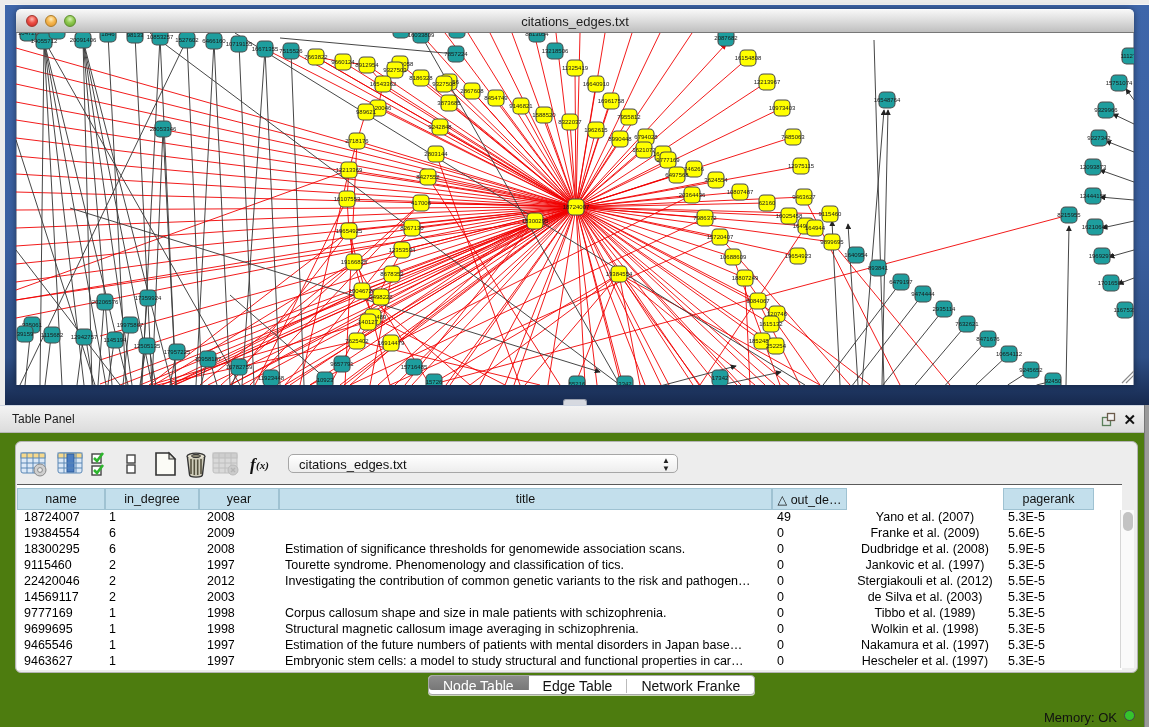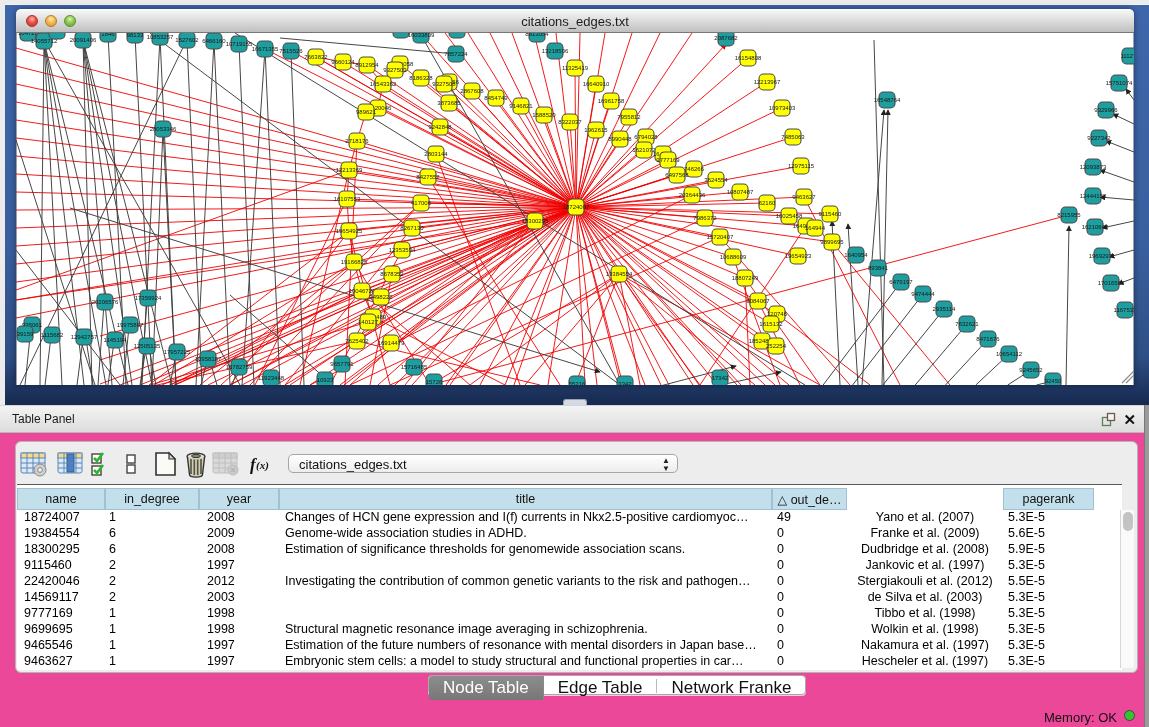--- a/index.html
+++ b/index.html
@@ -9,21 +9,21 @@
 #blue{position:absolute;left:5px;top:4px;width:1144px;height:401px;background:linear-gradient(#3e66aa,#3a5f9f 60%,#2e4f86 88%,#16294e);border-top:1px solid #f5f5f5}
 #win{position:absolute;left:16px;top:9px;width:1118px;height:376px;border-radius:6px 6px 0 0;box-shadow:0 0 6px rgba(0,0,0,.45)}
 #tbar{position:absolute;left:0;top:0;width:100%;height:24px;border-radius:5px 5px 0 0;background:linear-gradient(#f7f7f7,#d9d9d9 55%,#bfbfbf);border-bottom:1px solid #777;border-top:1px solid #fdfdfd}
 #title{position:absolute;width:100%;text-align:center;top:4px;font-size:13px;color:#1d1d1d}
 .tl{position:absolute;top:5px;width:12px;height:12px;border-radius:50%}
 #tl1{left:10px;background:radial-gradient(circle at 50% 32%, #ffb9b2 0%, #ec5046 45%, #d93832 75%);border:1px solid #a2352e}
 #tl2{left:29px;background:radial-gradient(circle at 50% 32%, #ffeebc 0%, #f5b64e 45%, #e9a23b 75%);border:1px solid #ad7d2a}
 #tl3{left:48px;background:radial-gradient(circle at 50% 32%, #d7f1b5 0%, #8fc94f 45%, #77b33c 75%);border:1px solid #5e8f2e}
 #canvas{position:absolute;left:0;top:24px;width:1118px;height:352px;background:#fff;overflow:hidden;box-shadow:inset 1px 0 0 #9aa2b2, inset -1px 0 0 #9aa2b2}
 
-#tp{position:absolute;left:0;top:405px;width:1149px;height:322px;background:#ec4899}
+#tp{position:absolute;left:0;top:405px;width:1149px;height:322px;background:#4d7c0f}
 #tph{position:absolute;left:0;top:0;width:100%;height:28px;background:linear-gradient(#f3f3f3,#dcdcdc);border-bottom:1px solid #b8b8b8;border-top:1px solid #cfd6e2}
 #ptitle{position:absolute;left:12px;top:6px;font-size:12px;color:#1c1c1c}
 #box{position:absolute;left:15px;top:36px;width:1123px;height:232px;background:#ededed;border:1px solid #b4b4b4;border-radius:6px}
 #ddown{position:absolute;left:272px;top:12px;width:390px;height:19px;background:linear-gradient(#ffffff,#ededed);border:1px solid #a6a6a6;border-radius:5px;font-size:13px;color:#111;padding:2px 0 0 10px}
 #ddown .st{position:absolute;right:7px;top:2px;font-size:8px;color:#222;line-height:8px;text-align:center}
 #tbl{position:absolute;left:1px;top:42px;width:1105px;height:186px;background:#fff;border-top:1px solid #5a5a5a;overflow:hidden}
 #thead{position:absolute;left:0;top:3px;width:100%;height:14px;font-size:12.5px;color:#111}
 #thead .h{position:absolute;top:0;height:22px;background:#c3dfec;border:1px solid #9fc2d2;text-align:center;padding-top:3px}
 #rows{position:absolute;left:0;top:25px;width:100%;font-size:12.5px;color:#000}
 .tr{position:relative;height:16px;white-space:nowrap}
@@ -31,21 +31,21 @@
 .c1{left:7px;width:85px}
 .c2{left:92px;width:90px}
 .c3{left:190px;width:80px}
 .c4{left:268px;width:487px}
 .c5{left:760px;width:70px}
 .c6{left:830px;width:156px;text-align:center}
 .c7{left:991px;width:90px}
 #vsb{position:absolute;right:3px;top:68px;width:14px;height:158px;background:#fafafa;border-left:1px solid #d6d6d6}
 #vsb i{position:absolute;left:2px;top:2px;width:10px;height:19px;border-radius:5px;background:#c3c3c3}
 #tabs{position:absolute;left:428px;top:270px;height:20px;z-index:5;border:1px solid #a8a8a8;border-radius:4px;background:#fff;box-shadow:0 1px 0 rgba(255,255,255,.7)}
-.tab{display:inline-block;height:24px;font-size:17px;padding:2px 14px 0 14px;color:#111;vertical-align:top}
+.tab{display:inline-block;height:14px;font-size:14px;padding:2px 14px 0 14px;color:#111;vertical-align:top}
 .tab.sel{background:linear-gradient(#8d8d8d,#777);color:#fff;border-radius:3px 0 0 3px;border-right:1px solid #888}
 .tsep{display:inline-block;width:1px;height:14px;background:#bbb;margin-top:3px;vertical-align:top}
 #mem{position:absolute;right:32px;top:305px;font-size:13px;color:#111}
 #led{position:absolute;right:14px;top:305px;width:11px;height:11px;border-radius:50%;background:#35c42e;border:1.5px solid #444}
 #redge{position:absolute;right:0px;top:0;width:5px;height:322px;background:#9a9a9a;border-left:1px solid #777}
 #dockic{position:absolute;right:33px;top:6px}
 #closeic{position:absolute;left:auto;right:13px;top:5px;font-size:15px;font-weight:bold;color:#111}
 
 #tools{position:absolute;left:4px;top:8px;width:280px;height:30px}
 </style></head>
@@ -701,47 +701,46 @@
       <div class="h" style="left:182px;width:80px">year</div>
       <div class="h" style="left:262px;width:493px">title</div>
       <div class="h" style="left:755px;width:75px">△ out_de…</div>
       <div class="h" style="left:986px;width:91px">pagerank</div>
     </div>
     <div id="rows">
 <div class="tr">
               <div class="c c1">18724007</div>
               <div class="c c2">1</div>
               <div class="c c3">2008</div>
-              <div class="c c4">Changes of HCN gene expression and I(f) currents in Nkx2.5-positive cardiomyoc…</div>
               <div class="c c5">49</div>
               <div class="c c6">Yano et al. (2007)</div>
               <div class="c c7">5.3E-5</div>
             </div>
 <div class="tr">
               <div class="c c1">19384554</div>
               <div class="c c2">6</div>
               <div class="c c3">2009</div>
-              <div class="c c4">Genome-wide association studies in ADHD.</div>
               <div class="c c5">0</div>
               <div class="c c6">Franke et al. (2009)</div>
               <div class="c c7">5.6E-5</div>
             </div>
 <div class="tr">
               <div class="c c1">18300295</div>
               <div class="c c2">6</div>
               <div class="c c3">2008</div>
               <div class="c c4">Estimation of significance thresholds for genomewide association scans.</div>
               <div class="c c5">0</div>
               <div class="c c6">Dudbridge et al. (2008)</div>
               <div class="c c7">5.9E-5</div>
             </div>
 <div class="tr">
               <div class="c c1">9115460</div>
               <div class="c c2">2</div>
               <div class="c c3">1997</div>
+              <div class="c c4">Tourette syndrome. Phenomenology and classification of tics.</div>
               <div class="c c5">0</div>
               <div class="c c6">Jankovic et al. (1997)</div>
               <div class="c c7">5.3E-5</div>
             </div>
 <div class="tr">
               <div class="c c1">22420046</div>
               <div class="c c2">2</div>
               <div class="c c3">2012</div>
               <div class="c c4">Investigating the contribution of common genetic variants to the risk and pathogen…</div>
               <div class="c c5">0</div>
@@ -753,38 +752,39 @@
               <div class="c c2">2</div>
               <div class="c c3">2003</div>
               <div class="c c5">0</div>
               <div class="c c6">de Silva et al. (2003)</div>
               <div class="c c7">5.3E-5</div>
             </div>
 <div class="tr">
               <div class="c c1">9777169</div>
               <div class="c c2">1</div>
               <div class="c c3">1998</div>
+              <div class="c c4">Corpus callosum shape and size in male patients with schizophrenia.</div>
               <div class="c c5">0</div>
-              <div class="c c6">Tibbo et al. (1998)</div>
+              <div class="c c6">Tibbo et al. (1989)</div>
               <div class="c c7">5.3E-5</div>
             </div>
 <div class="tr">
               <div class="c c1">9699695</div>
               <div class="c c2">1</div>
               <div class="c c3">1998</div>
-              <div class="c c4">Structural magnetic resonance image averaging in schizophrenia.</div>
+              <div class="c c4">Structural magnetic callosum image averaging in schizophrenia.</div>
               <div class="c c5">0</div>
               <div class="c c6">Wolkin et al. (1998)</div>
               <div class="c c7">5.3E-5</div>
             </div>
 <div class="tr">
               <div class="c c1">9465546</div>
               <div class="c c2">1</div>
               <div class="c c3">1997</div>
-              <div class="c c4">Estimation of the future numbers of resonance with mental disorders in Japan base…</div>
+              <div class="c c4">Estimation of the future numbers of patients with mental disorders in Japan base…</div>
               <div class="c c5">0</div>
               <div class="c c6">Nakamura et al. (1997)</div>
               <div class="c c7">5.3E-5</div>
             </div>
 <div class="tr">
               <div class="c c1">9463627</div>
               <div class="c c2">1</div>
               <div class="c c3">1997</div>
               <div class="c c4">Embryonic stem cells: a model to study structural and functional properties in car…</div>
               <div class="c c5">0</div>

